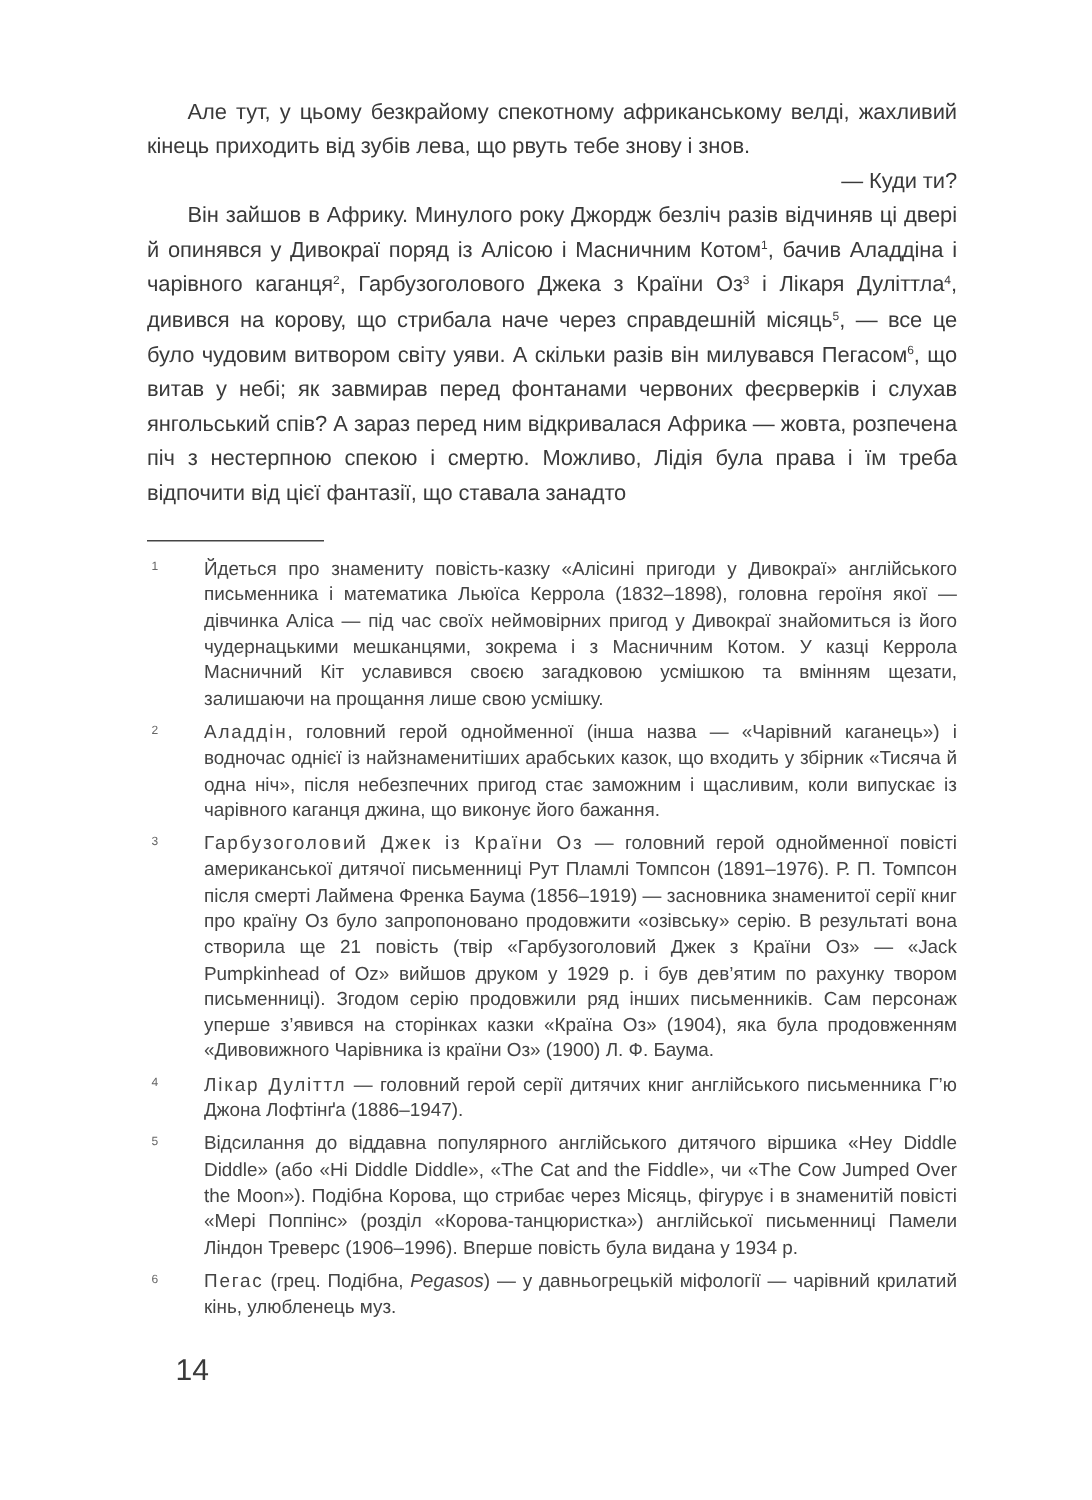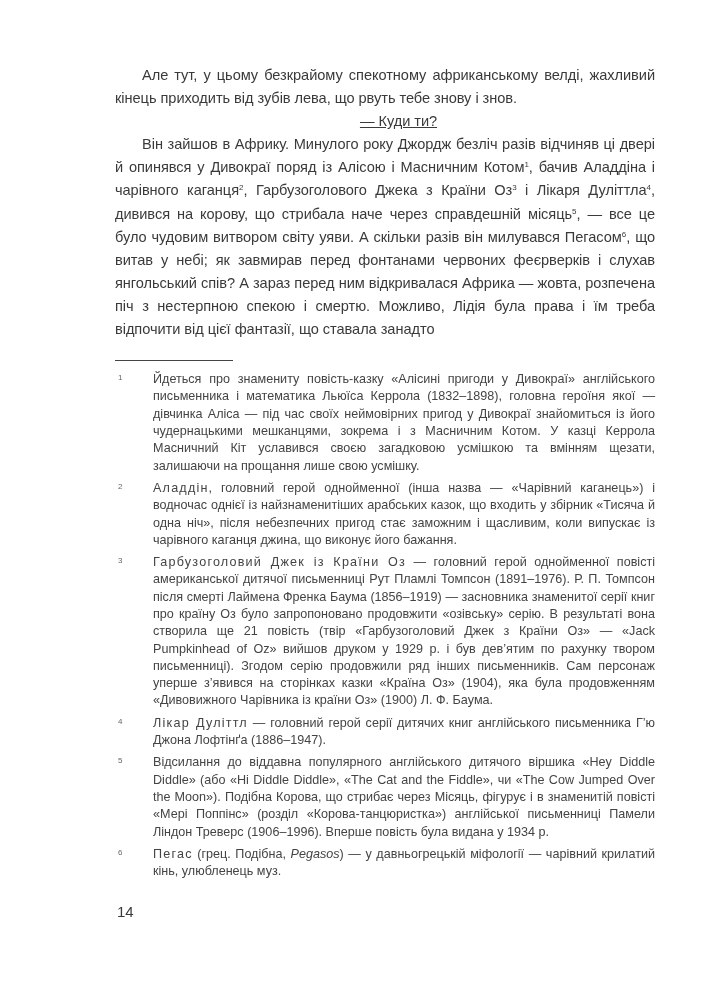--- a/index.html
+++ b/index.html
@@ -7,33 +7,33 @@
       width: 728px;
       height: 1000px;
       background: #ffffff;
       position: relative;
       overflow: hidden;
       font-family: "Liberation Sans", "DejaVu Sans", sans-serif;
       color: #3a3a3a;
     }
     .page {
       position: absolute;
-      left: 115px;
+      left: 98px;
       top: 64px;
       width: 540px;
     }
     .body-text p {
       margin: 0;
       font-size: 14.6px;
       line-height: 23.1px;
       text-align: justify;
       text-indent: 27px;
       letter-spacing: -0.05px;
     }
-    .body-text p.dialogue { text-align: center; text-decoration: underline; }
+    .body-text p.dialogue { text-align: right; }
     sup { font-size: 8px; line-height: 0; vertical-align: 5px; }
     .fn-rule {
       width: 118px;
       height: 0;
       border-top: 1.3px solid #444;
       margin: 19px 0 10px 0;
     }
     .footnotes { font-size: 12.6px; line-height: 17.3px; color: #444; }
     .fn {
       display: flex;
@@ -48,21 +48,21 @@
       padding-left: 3px;
       box-sizing: border-box;
     }
     .fn-text { flex: 1; text-align: justify; margin-left: 11px; }
     .fn-text .spaced { letter-spacing: 1.2px; }
     .fn-text em { }
     .folio {
       position: absolute;
       left: 117px;
       top: 903px;
-      font-size: 15px;
+      font-size: 20px;
       color: #3a3a3a;
     }
   </style>
 </head>
 <body>
 
 <div class="page">
   <div class="body-text">
     <p>Але тут, у цьому безкрайому спекотному африканському велді, жахливий кінець приходить від зубів лева, що рвуть тебе знову і знов.</p>
     <p class="dialogue">— Куди ти?</p>

